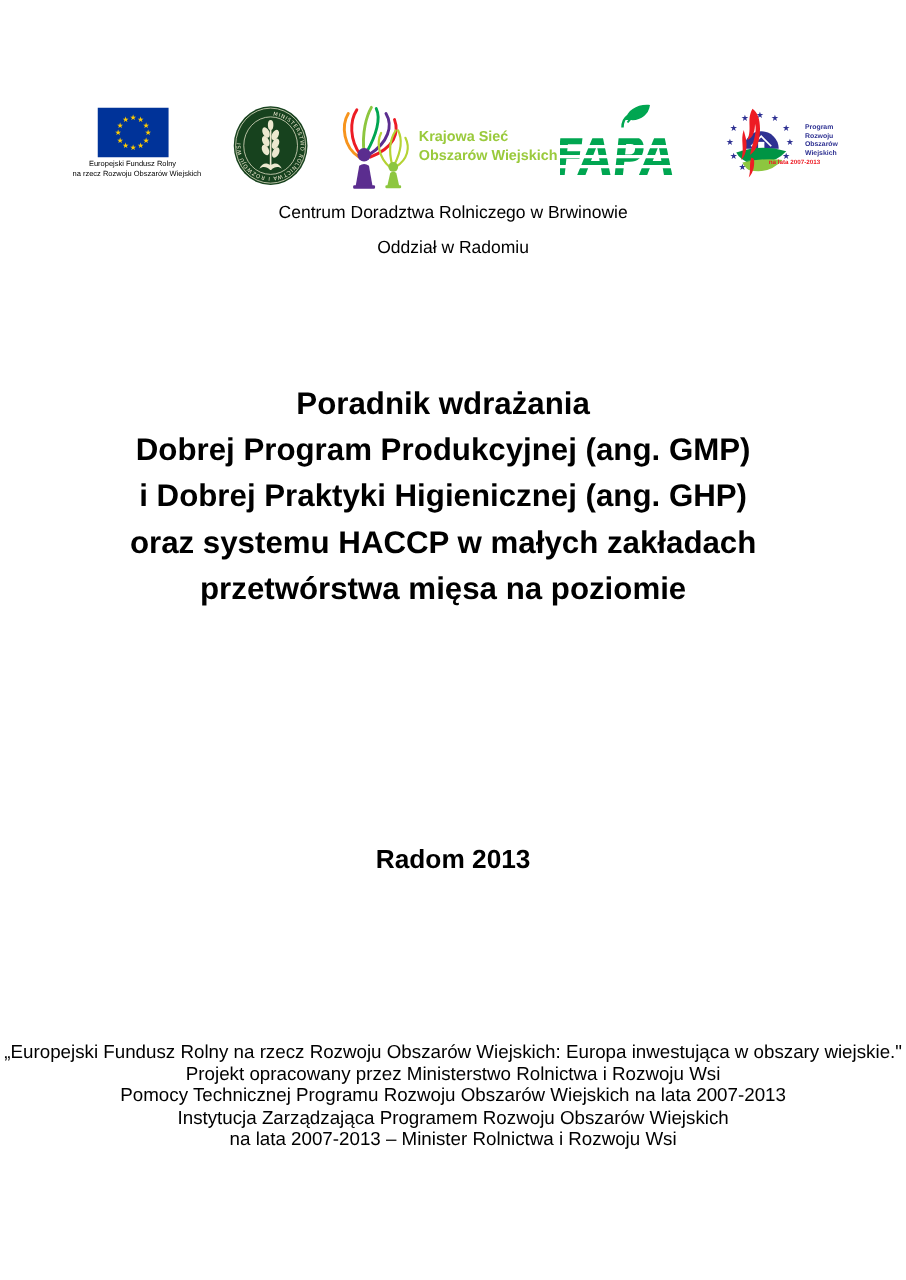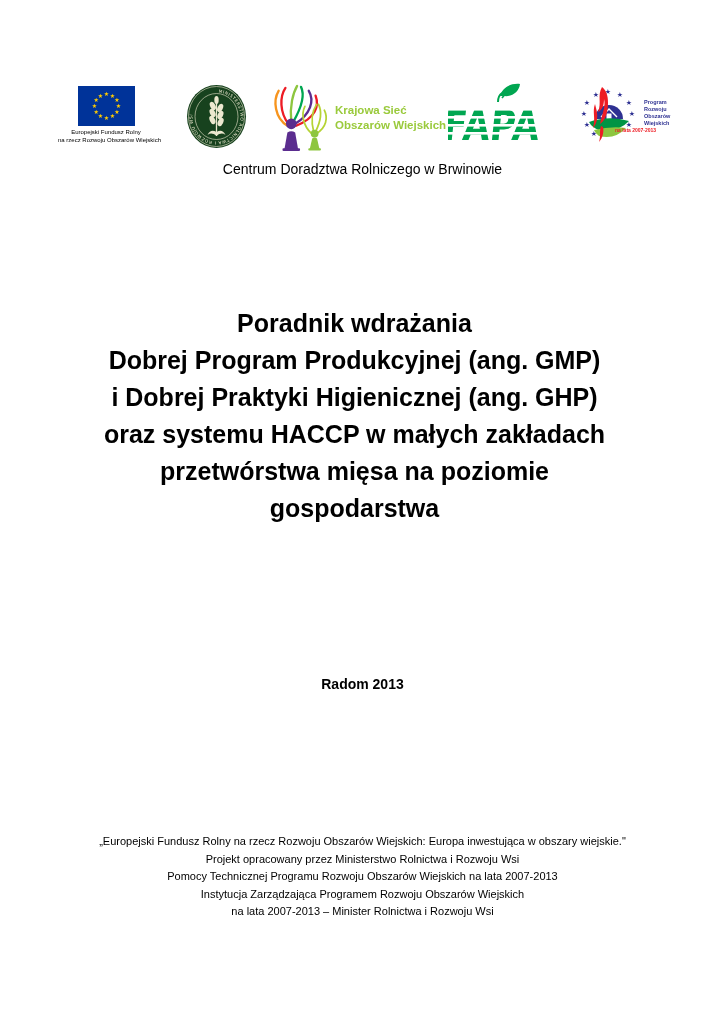--- a/index.html
+++ b/index.html
@@ -29,23 +29,23 @@
                font-size:5.5px; line-height:7px; white-space:nowrap; }
   .prow-years { position:absolute; left:38px; top:41px; color:#ed1c24; font-weight:bold;
                 font-size:5px; white-space:nowrap; }
 
   
   .header-block { position:absolute; top:155px; left:0; right:0; text-align:center;
                   font-size:14px; line-height:28px; }
   .title-block  { position:absolute; top:305px; left:0; right:16px; text-align:center;
                   font-size:25px; font-weight:bold; line-height:37px; }
   .place-date   { position:absolute; top:676px; left:0; right:0; text-align:center;
-                  font-size:14px; font-weight:bold; }
+                  font-size:21px; font-weight:bold; }
   .footer-block { position:absolute; top:833px; left:0; right:0; text-align:center;
-                  font-size:11px; line-height:17.5px; }
+                  font-size:15px; line-height:17.5px; }
 </style>
 </head>
 <body>
 
 <div class="page">
 
   <div class="logo logo-eu">
     <svg width="57" height="40" viewBox="0 0 57 40">
       <rect width="57" height="40" fill="#003399"></rect>
       <g fill="#ffcc00" font-size="6" text-anchor="middle" font-family="DejaVu Sans, sans-serif">
@@ -176,29 +176,29 @@
       <div>Program</div>
       <div>Rozwoju</div>
       <div>Obszarów</div>
       <div>Wiejskich</div>
     </div>
     <div class="prow-years">na lata 2007-2013</div>
   </div>
 
   <div class="header-block">
     <div>Centrum Doradztwa Rolniczego w Brwinowie</div>
+    <div>Oddział w Radomiu</div>
   </div>
 
   <div class="title-block">
     <div>Poradnik wdrażania</div>
     <div>Dobrej Program Produkcyjnej (ang. GMP)</div>
     <div>i Dobrej Praktyki Higienicznej (ang. GHP)</div>
     <div>oraz systemu HACCP w małych zakładach</div>
     <div>przetwórstwa mięsa na poziomie</div>
-    <div>gospodarstwa</div>
   </div>
 
   <div class="place-date">Radom 2013</div>
 
   <div class="footer-block">
     <div>„Europejski Fundusz Rolny na rzecz Rozwoju Obszarów Wiejskich: Europa inwestująca w obszary wiejskie."</div>
     <div>Projekt opracowany przez Ministerstwo Rolnictwa i Rozwoju Wsi</div>
     <div>Pomocy Technicznej Programu Rozwoju Obszarów Wiejskich na lata 2007-2013</div>
     <div>Instytucja Zarządzająca Programem Rozwoju Obszarów Wiejskich</div>
     <div>na lata 2007-2013 – Minister Rolnictwa i Rozwoju Wsi</div>

